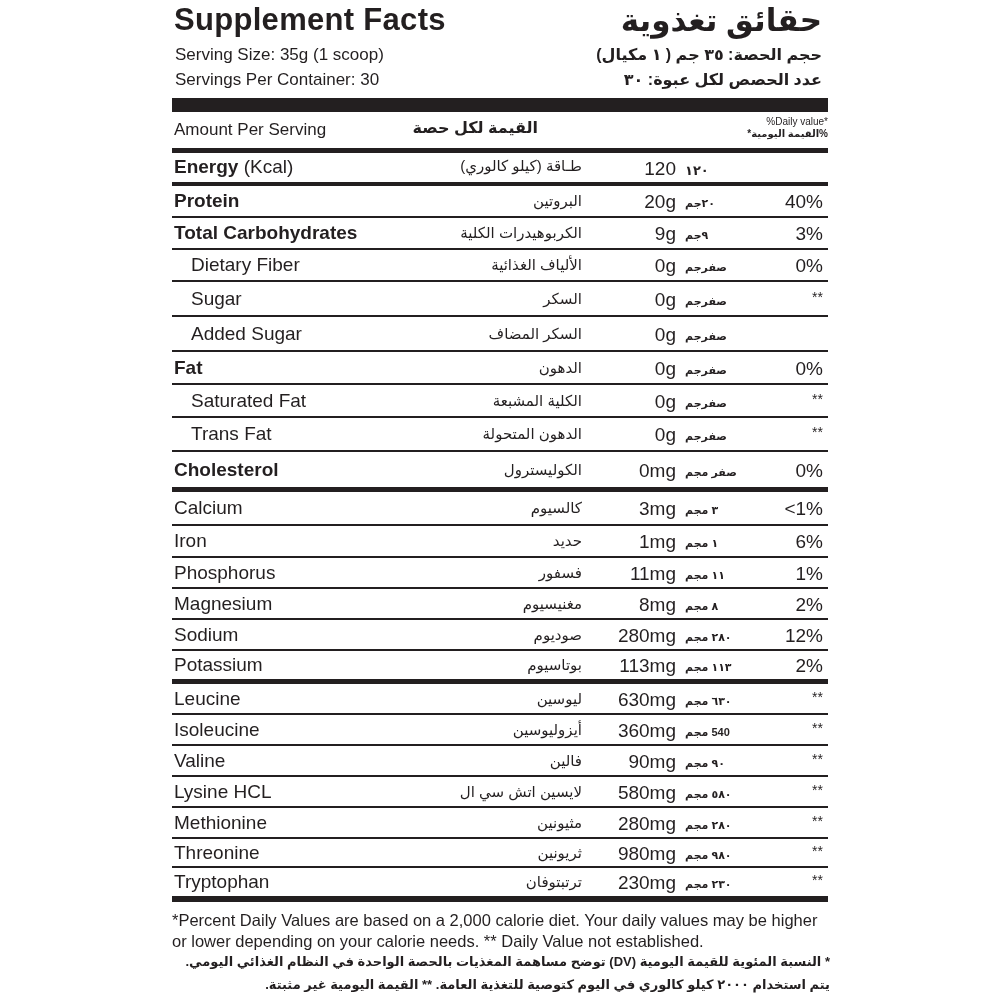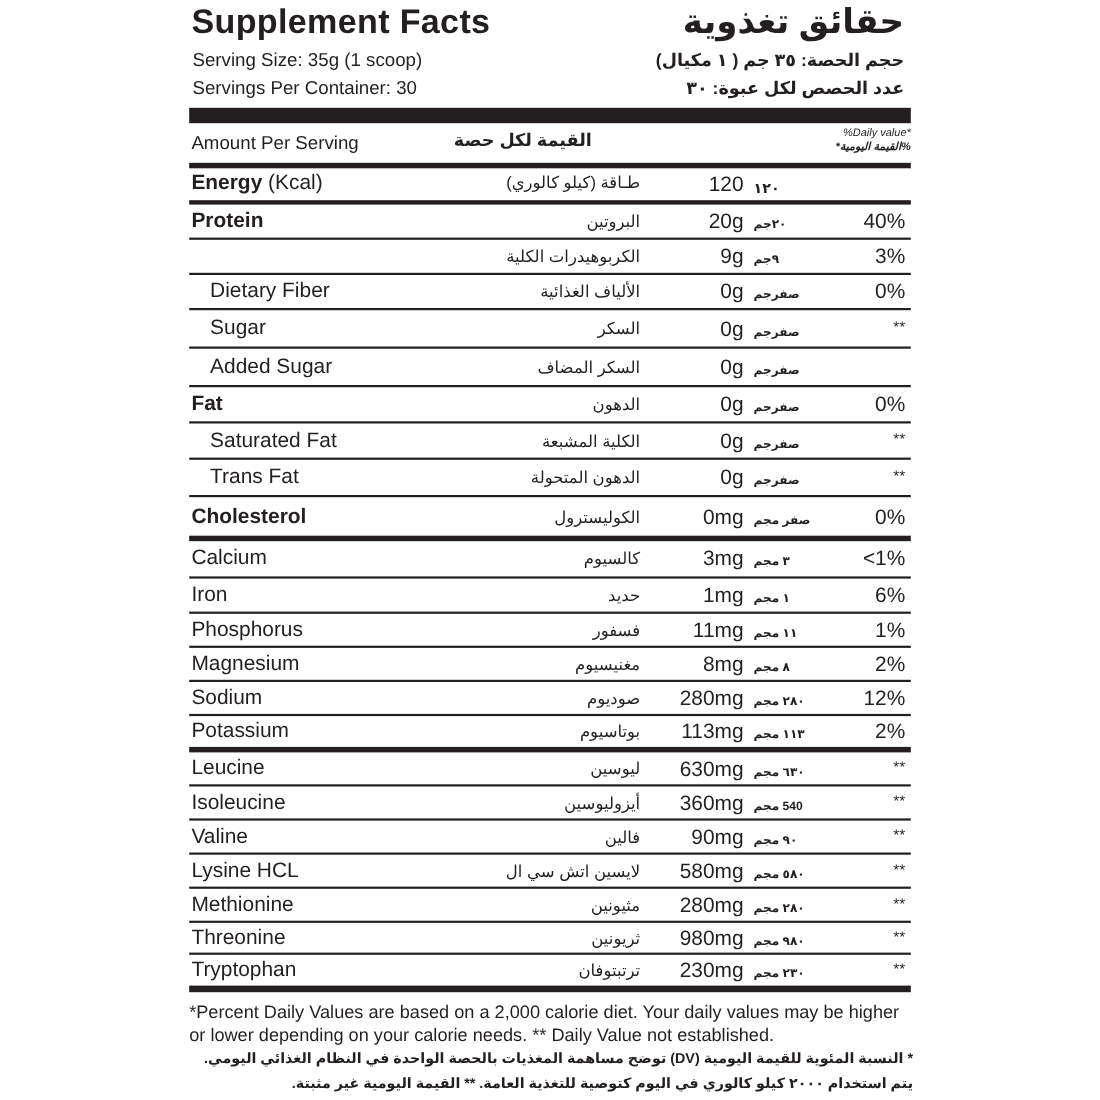--- a/index.html
+++ b/index.html
@@ -13,21 +13,21 @@
   .row .en { position: absolute; left: 2px; font-size: 19px; white-space: nowrap; }
   .row .en.bold { font-weight: bold; }
   .row .en.indent { left: 19px; }
   .row .ar { position: absolute; right: 246px; font-size: 15px; font-weight: normal; direction: rtl; white-space: nowrap; }
   .row .amt { position: absolute; right: 152px; font-size: 19px; white-space: nowrap; text-align: right; }
   .row .amt-ar { position: absolute; left: 513px; font-size: 11px; font-weight: bold; direction: rtl; white-space: nowrap; }
   .row .dv { position: absolute; right: 5px; font-size: 19px; white-space: nowrap; text-align: center; }
   .row .dv.star { font-size: 14px; top: 2px; }
   .aps-en { position: absolute; left: 2px; font-size: 17px; }
   .aps-ar { position: absolute; right: 290px; font-size: 16px; font-weight: bold; direction: rtl; }
-  .aps-dv { position: absolute; right: 0px; font-size: 10px; text-align: right; line-height: 12px; font-style: italic; }
+  .aps-dv { position: absolute; right: 0px; font-size: 10px; text-align: right; line-height: 12px; }
   .foot-en { position: absolute; left: 172px; width: 660px; font-size: 16.5px; line-height: 21px; }
   .foot-ar { position: absolute; right: 170px; width: 660px; font-size: 13px; font-weight: bold; direction: rtl; line-height: 23px; text-align: right; }
 </style>
 </head>
 <body>
 
 <div class="hdr-title-en">Supplement Facts</div>
 <div class="hdr-title-ar">حقائق تغذوية</div>
 <div class="hdr-line-en" style="top:45px">Serving Size: 35g (1 scoop)</div>
 <div class="hdr-line-ar" style="top:45px">حجم الحصة: ٣٥ جم ( ١ مكيال)</div>
@@ -57,20 +57,21 @@
 <div id="macros">
     <div class="row" style="top: 186px; height: 30px;">
       <div class="en bold" style="top:4px">Protein</div>
       <div class="ar" style="top:6px">البروتين</div>
       <div class="amt" style="top:5px">20g</div>
       <div class="amt-ar" style="top:11px">٢٠جم</div>
       <div class="dv" style="top:5px">40%</div>
     </div>
     <div class="bar" style="top: 216px; height: 2px;"></div>
     <div class="row" style="top: 218px; height: 30px;">
+      <div class="en bold" style="top:4px">Total Carbohydrates</div>
       <div class="ar" style="top:6px">الكربوهيدرات الكلية</div>
       <div class="amt" style="top:5px">9g</div>
       <div class="amt-ar" style="top:11px">٩جم</div>
       <div class="dv" style="top:5px">3%</div>
     </div>
     <div class="bar" style="top: 248px; height: 2px;"></div>
     <div class="row" style="top: 250px; height: 30px;">
       <div class="en indent" style="top:4px">Dietary Fiber</div>
       <div class="ar" style="top:6px">الألياف الغذائية</div>
       <div class="amt" style="top:5px">0g</div>

